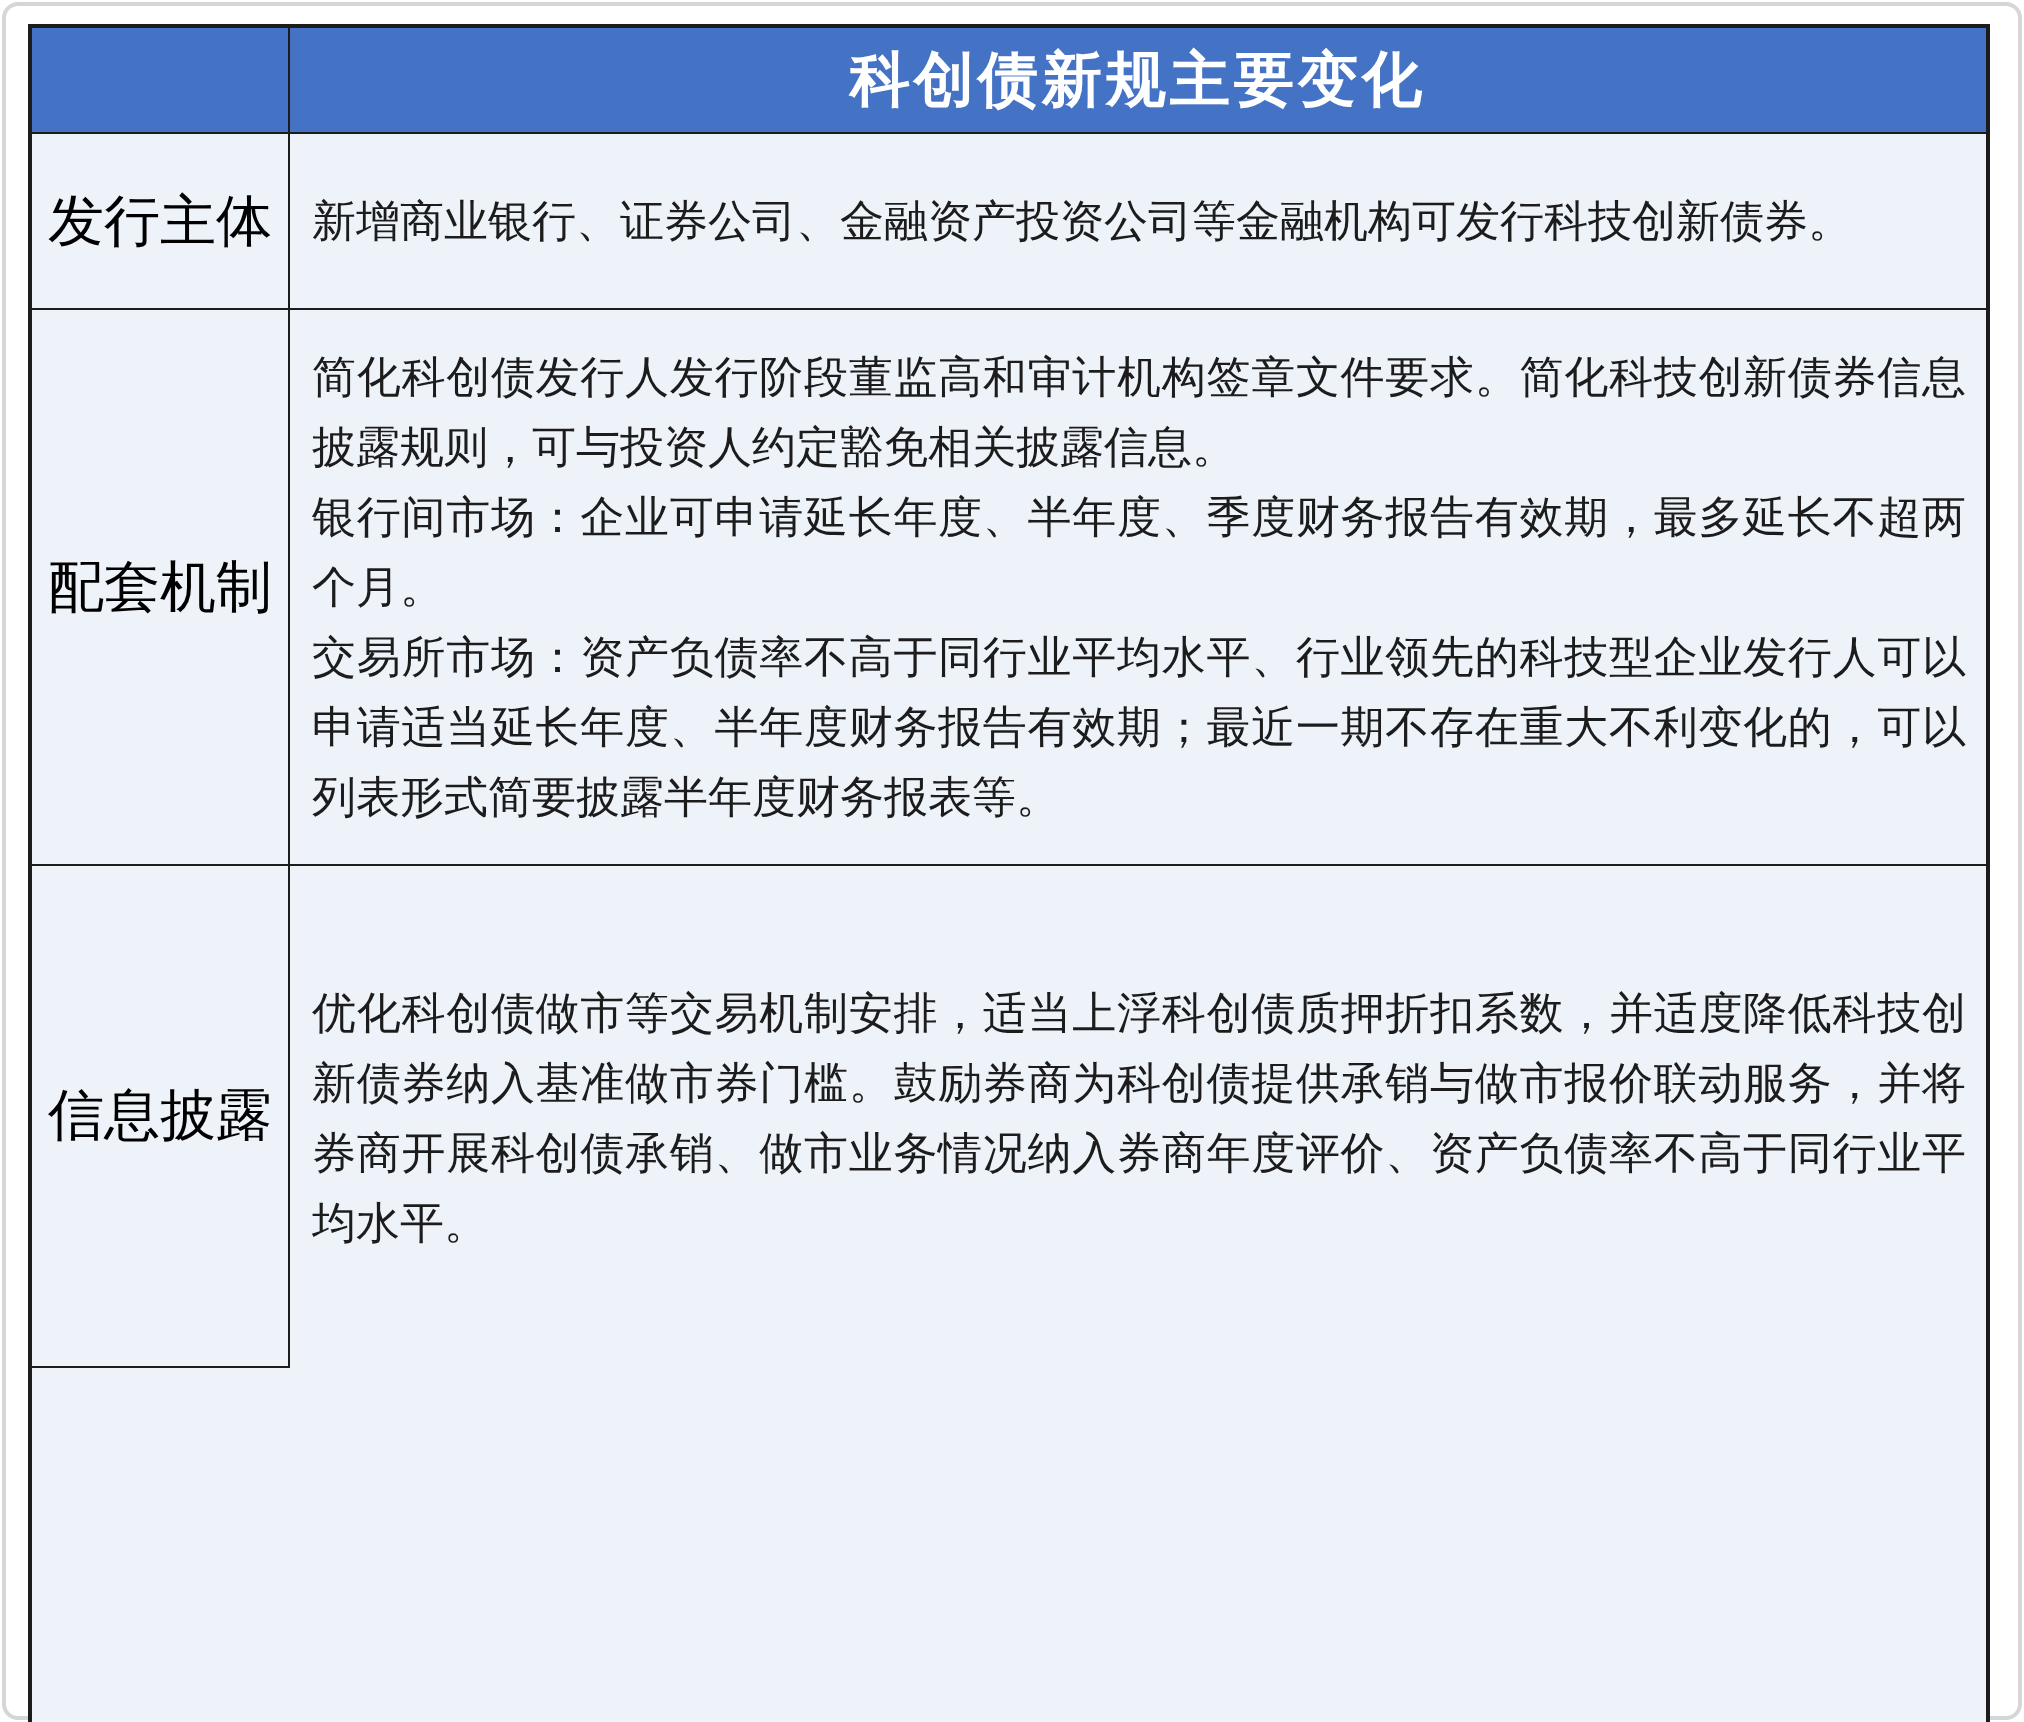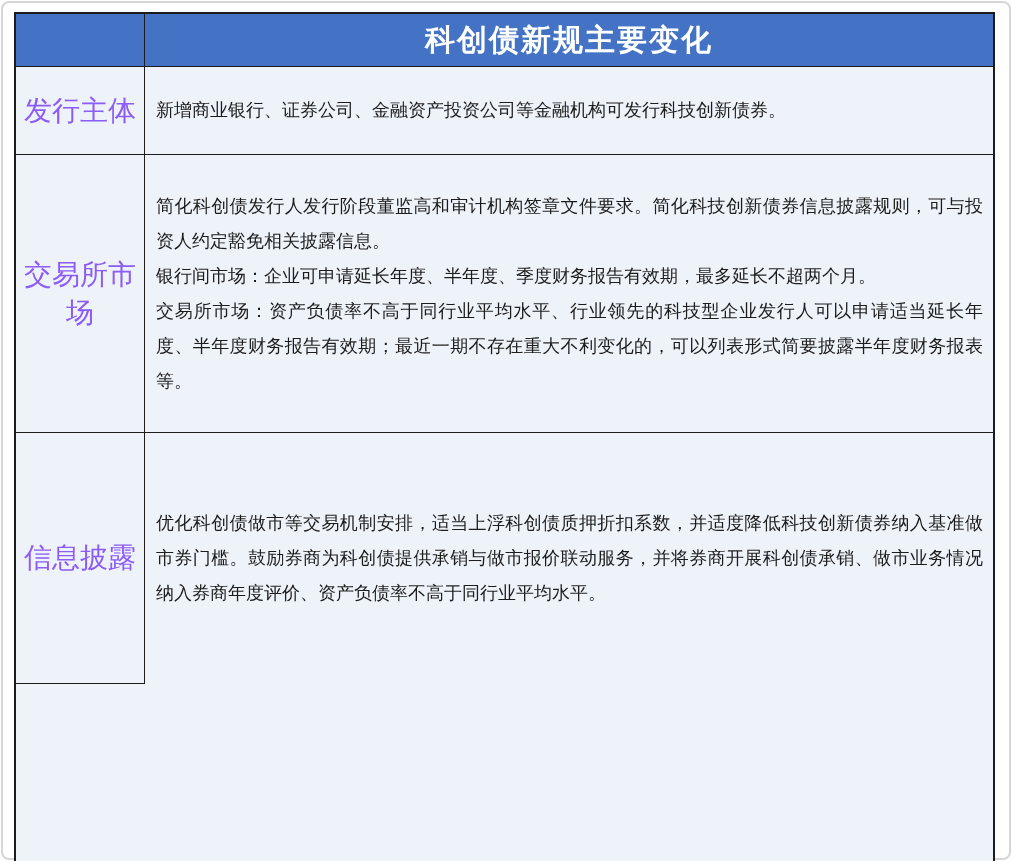--- a/index.html
+++ b/index.html
@@ -34,49 +34,49 @@
   .h-divide { border-bottom: 1.5px solid #1c1c1c; }
   .header-cell { background: #4472c4; }
   .header-title {
     display: flex; align-items: center; justify-content: center;
     color: #ffffff;
     font-size: 30px; font-weight: bold;
     letter-spacing: 2px;
   }
   .label-cell {
     display: flex; align-items: center; justify-content: center;
-    font-size: 28px; color: #8b5cf6;
+    font-size: 28px; color: #000000;
     padding: 4px 2px;
     text-align: center;
   }
   .content-cell {
     display: flex; flex-direction: column; justify-content: center;
     padding: 6px 10px 6px 11px;
-    font-size: 18px; line-height: 35px;
+    font-size: 22px; line-height: 35px;
     color: #1c1c1c;
     text-align: justify;
   }
   .content-cell p.para { margin: 0; }
 </style>
 </head>
 <body>
 
 <div class="page-frame"></div>
 
 <div class="rules-table">
 
   <div class="cell header-cell v-divide h-divide"></div>
   <div class="cell header-cell h-divide header-title">科创债新规主要变化</div>
 
   <div class="cell label-cell v-divide h-divide">发行主体</div>
   <div class="cell content-cell h-divide">
       <p class="para">新增商业银行、证券公司、金融资产投资公司等金融机构可发行科技创新债券。</p>
     </div>
 
-  <div class="cell label-cell v-divide h-divide">交易所市场</div>
+  <div class="cell label-cell v-divide h-divide">配套机制</div>
 
   <div class="cell content-cell h-divide">
       <p class="para">简化科创债发行人发行阶段董监高和审计机构签章文件要求。简化科技创新债券信息披露规则，可与投资人约定豁免相关披露信息。</p>
       <p class="para">银行间市场：企业可申请延长年度、半年度、季度财务报告有效期，最多延长不超两个月。</p>
       <p class="para">交易所市场：资产负债率不高于同行业平均水平、行业领先的科技型企业发行人可以申请适当延长年度、半年度财务报告有效期；最近一期不存在重大不利变化的，可以列表形式简要披露半年度财务报表等。</p>
     </div>
   <div class="cell label-cell v-divide h-divide">信息披露</div>
 
   <div class="cell content-cell">
       <p class="para">优化科创债做市等交易机制安排，适当上浮科创债质押折扣系数，并适度降低科技创新债券纳入基准做市券门槛。鼓励券商为科创债提供承销与做市报价联动服务，并将券商开展科创债承销、做市业务情况纳入券商年度评价、资产负债率不高于同行业平均水平。</p>

